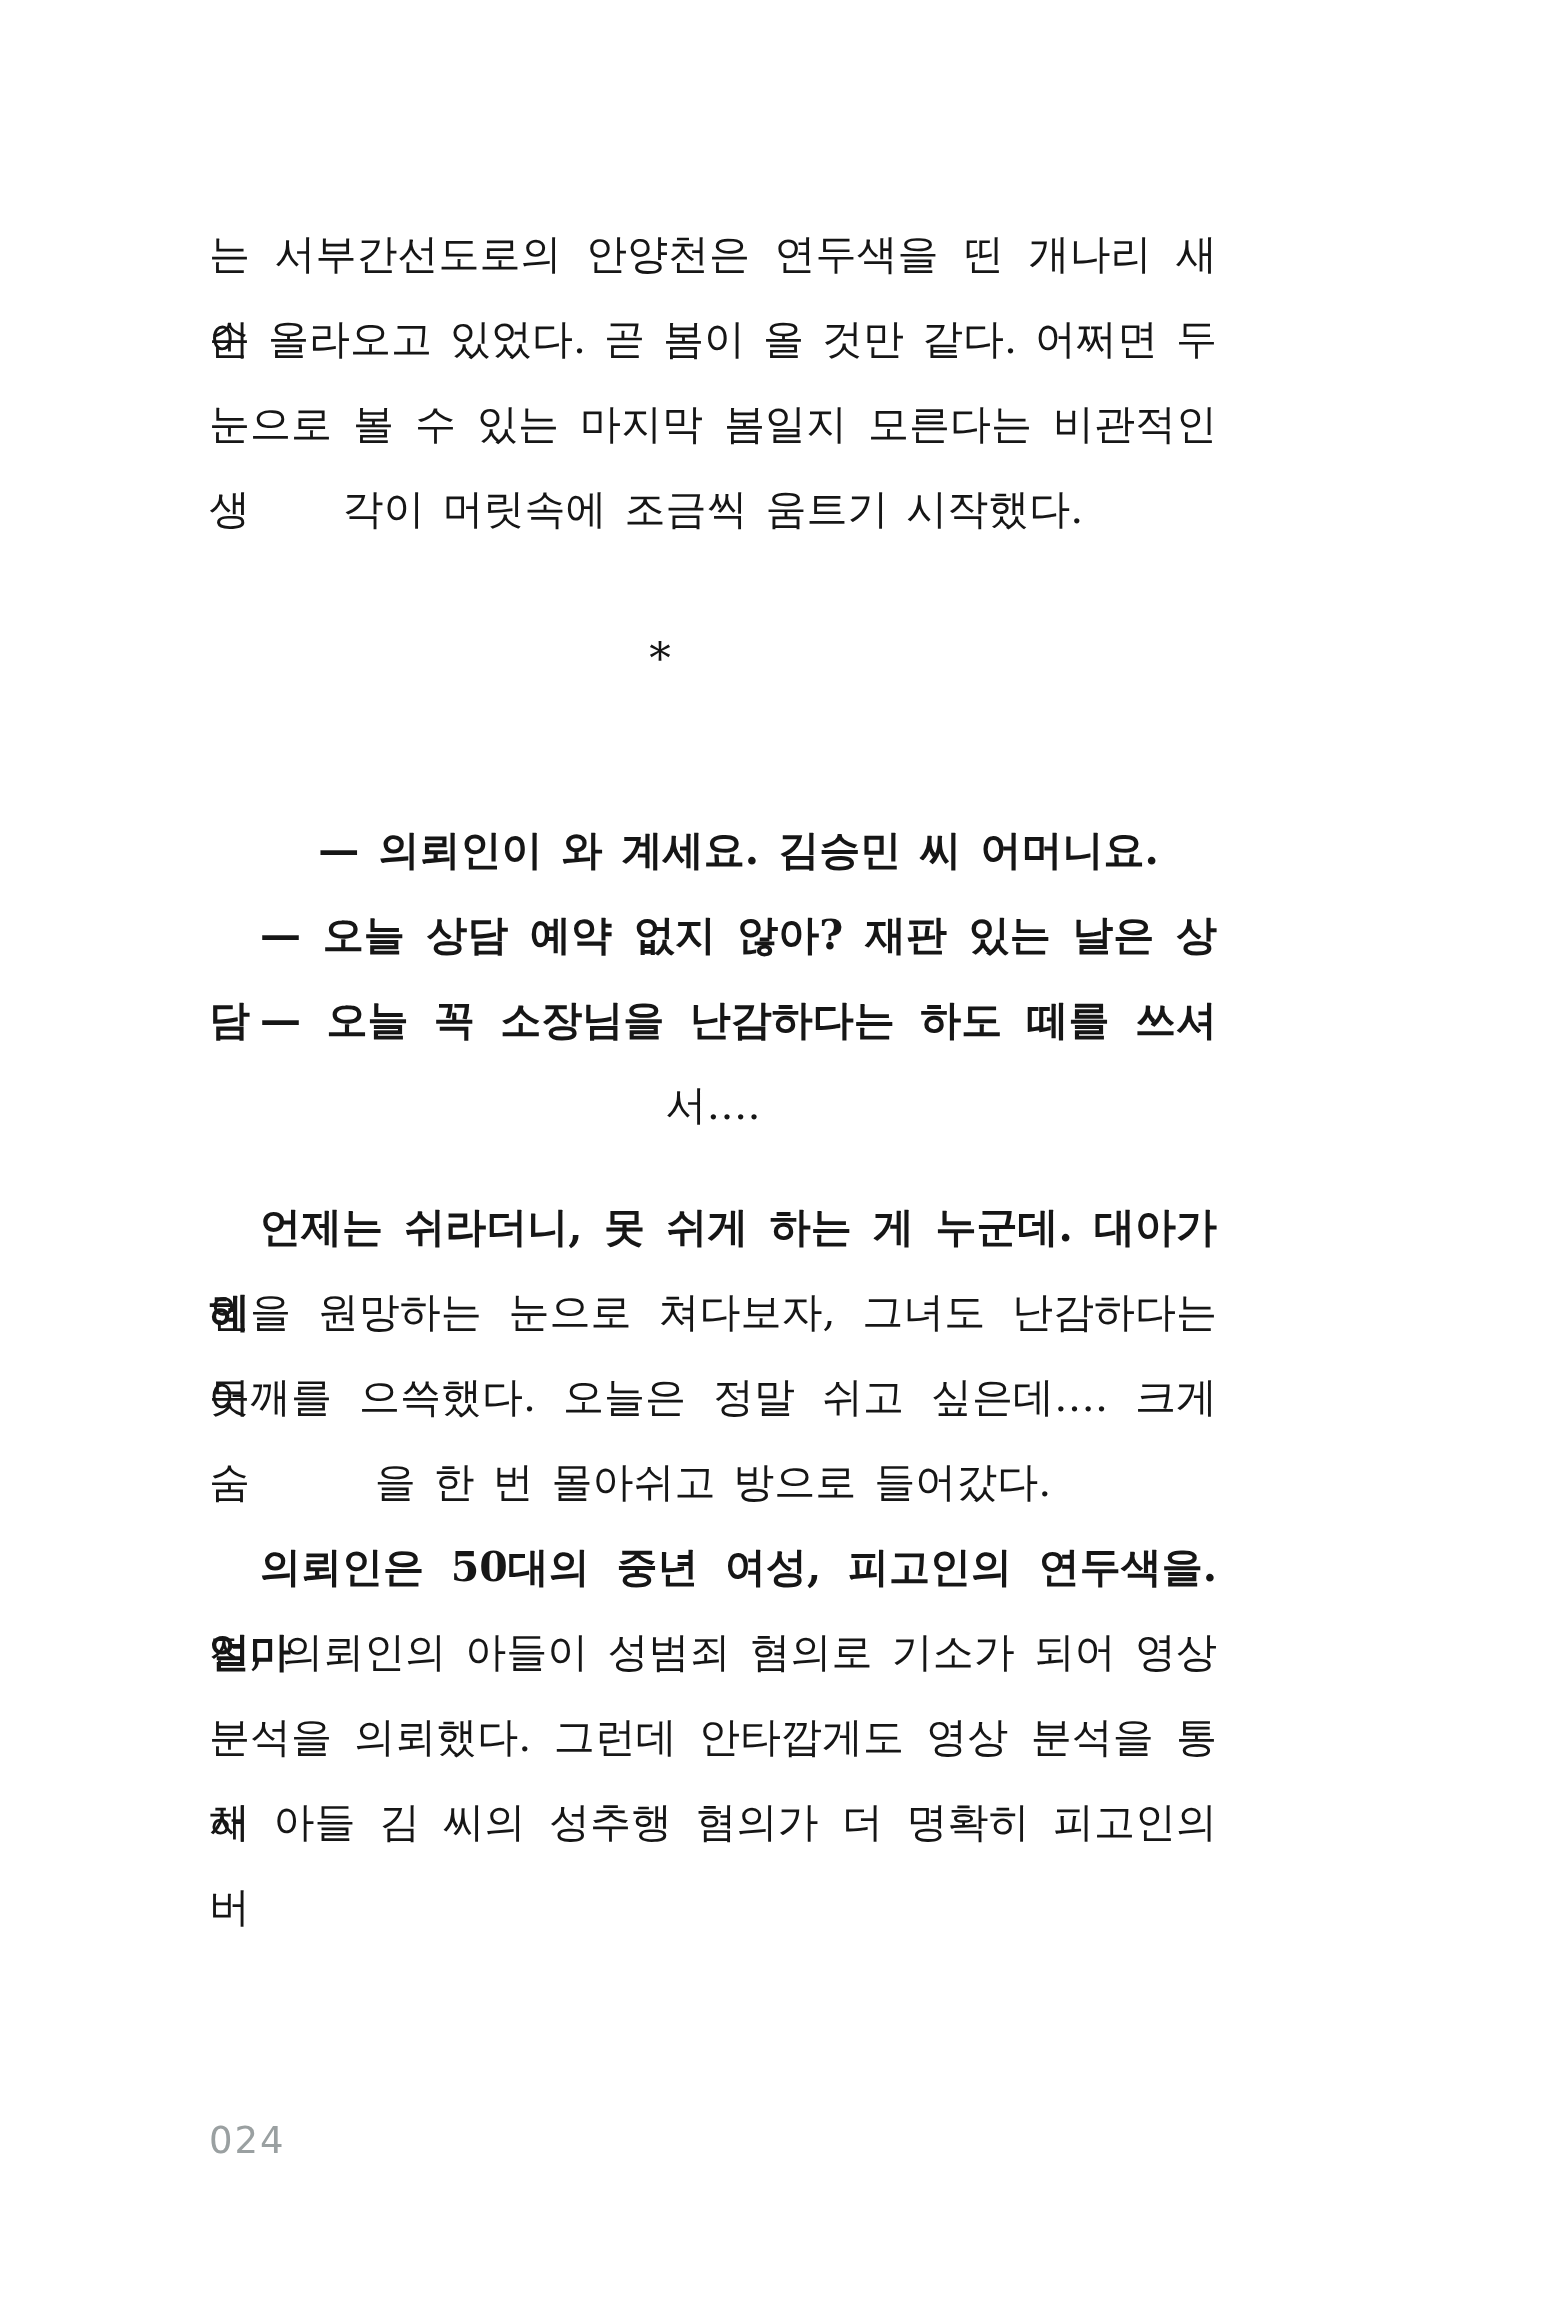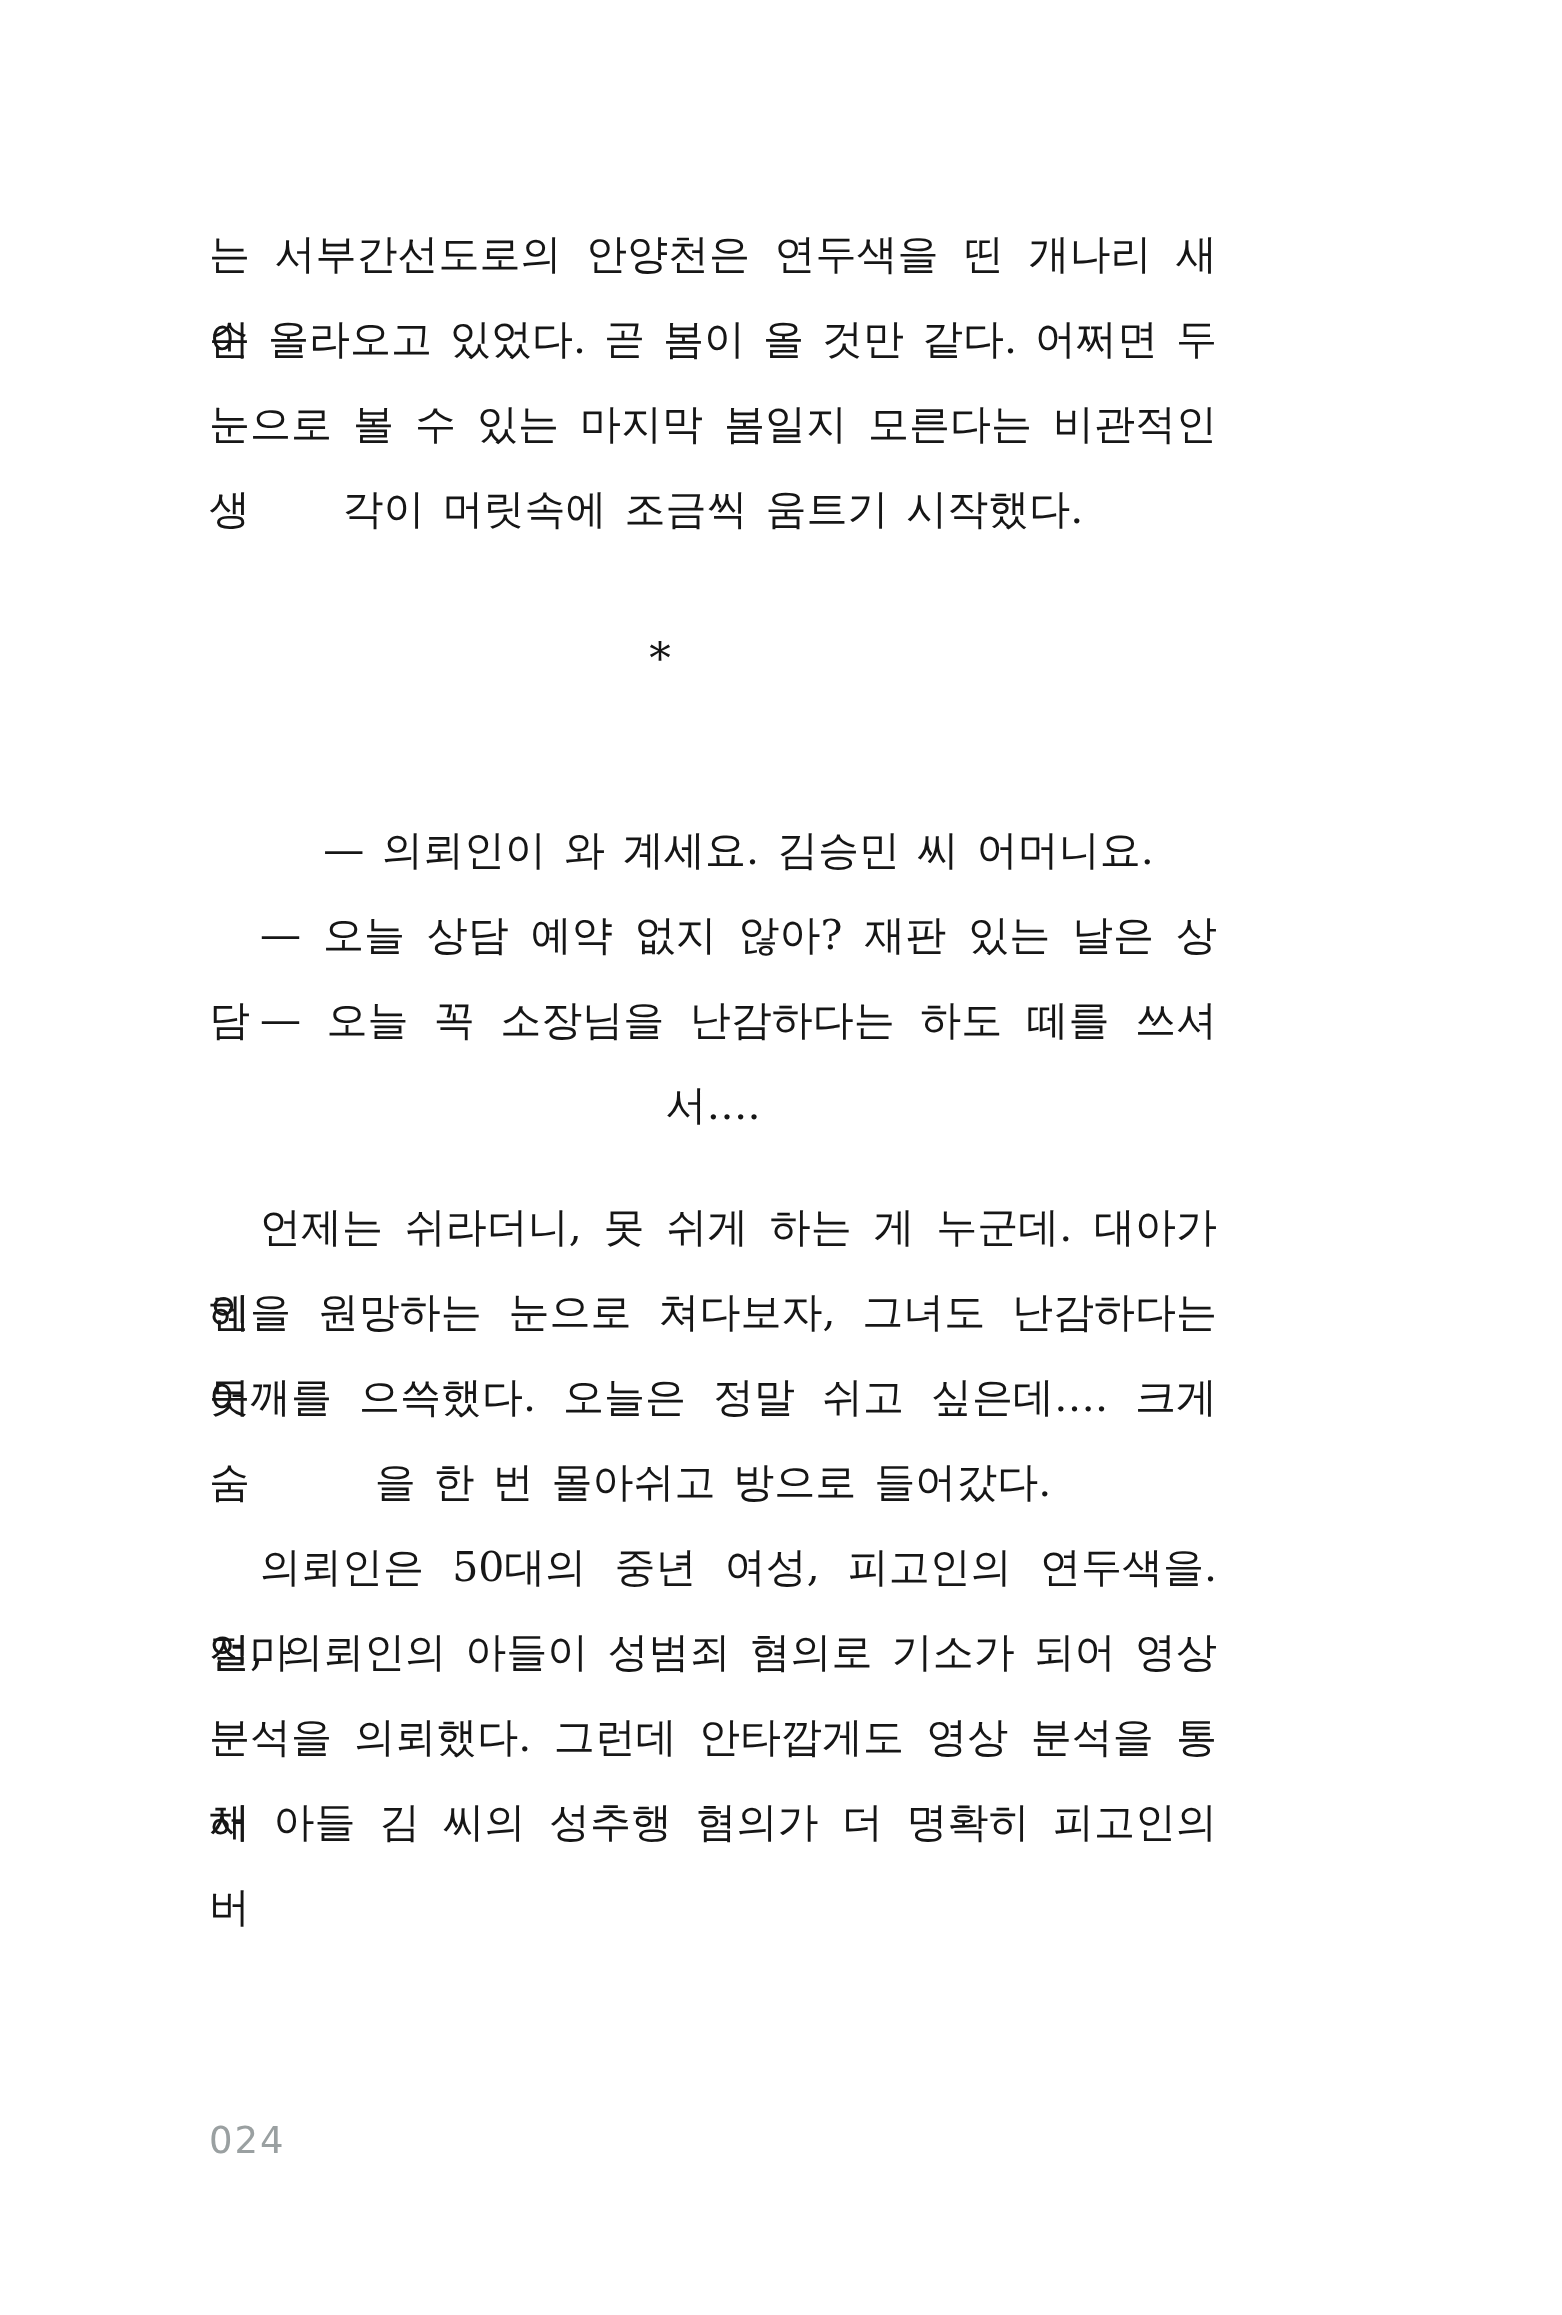--- a/index.html
+++ b/index.html
@@ -34,20 +34,21 @@
     white-space: normal;
   }
   
   .j {
     text-align: justify;
     text-align-last: justify;
   }
   
   .indent {
     text-indent: 51px;
+    font-weight: bold;
   }
   
   .gap {
     margin-top: 37px;
   }
   .spacer-a { height: 64px; }   
   .spacer-b { height: 107px; }  
   .sep {
     height: 85px;
     text-align: center;

